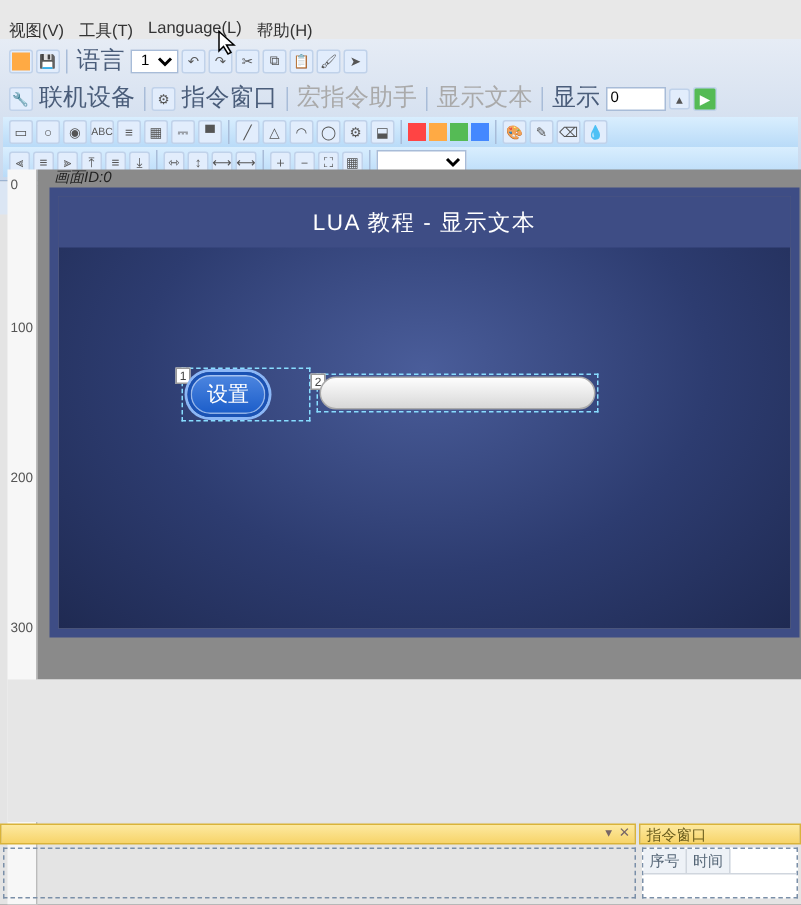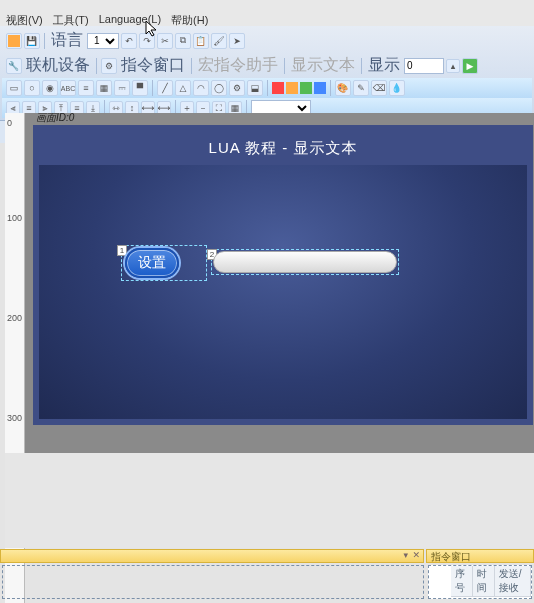--- a/index.html
+++ b/index.html
@@ -46,21 +46,21 @@
 .title-bar { height:34px; background:#3e4d85; display:flex; align-items:center; justify-content:center; color:#fff; font-size:15px; letter-spacing:1px; }
 .btn-pill { position:absolute; width:54px; height:30px; border-radius:15px; background:linear-gradient(#4d86e0,#1b5dc9); box-shadow: inset 0 0 0 1px rgba(255,255,255,.5), 0 0 0 2px #8cb7f6; color:#fff; font-size:14px; display:flex; align-items:center; justify-content:center; border:2px solid #1a52b4;}
 .sel-dots { position:absolute; border:1px dashed #8df; }
 .sel-tag { position:absolute; width:10px; height:11px; background:#fff; border:1px solid #999; font-size:8px; text-align:center; line-height:9px; color:#444; }
 .txt-pill { position:absolute; width:184px; height:22px; border-radius:11px; background:linear-gradient(#fdfdfd,#d8d8d8); border:1px solid #aaa; }
 
 
 .dock1 { position:absolute; left:0; right:110px; top:549px; height:14px; background:linear-gradient(#fde9a0,#f7d46a); border:1px solid #d9b33a; }
 .dock1-ctrl { position:absolute; right:2px; top:0; font-size:9px; color:#766; letter-spacing:1px; }
 .dock2 { position:absolute; right:0; top:549px; width:108px; height:14px; background:linear-gradient(#fde9a0,#f7d46a); border:1px solid #d9b33a; padding-left:4px; font-size:10px; color:#6b5e1f; }
-.dotted-box { position:absolute; border:1px dashed #7a8fa8;padding-left:22px; }
+.dotted-box { position:absolute; border:1px dashed #7a8fa8; }
 .db1 { left:2px; top:565px; right:110px; height:34px; }
 .db2 { right:2px; top:565px; width:104px; height:34px; background:#fff; }
 .db2-hdr { display:flex; font-size:10px; border-bottom:1px solid #d0d6de; }
 .db2-hdr span { padding:1px 4px; border-right:1px solid #d0d6de; background:#eef2f7; color:#567; }
 
 
 .grey-area { position:absolute; left:5px; top:453px; right:0; height:95px; background:#e6e6e6; }
 
 .cursor { position:absolute; left:145px; top:20px; pointer-events:none; }
 </style>
@@ -197,15 +197,14 @@
 
 <div class="dock1">
   <span class="dock1-ctrl">▾ ✕</span>
 </div>
 <div class="dock2">指令窗口</div>
 <div class="dotted-box db1"></div>
 <div class="dotted-box db2">
   <div class="db2-hdr">
     <span>序号</span>
     <span>时间</span>
-    <span>发送/接收</span>
   </div>
 </div>
 
 </body></html>

